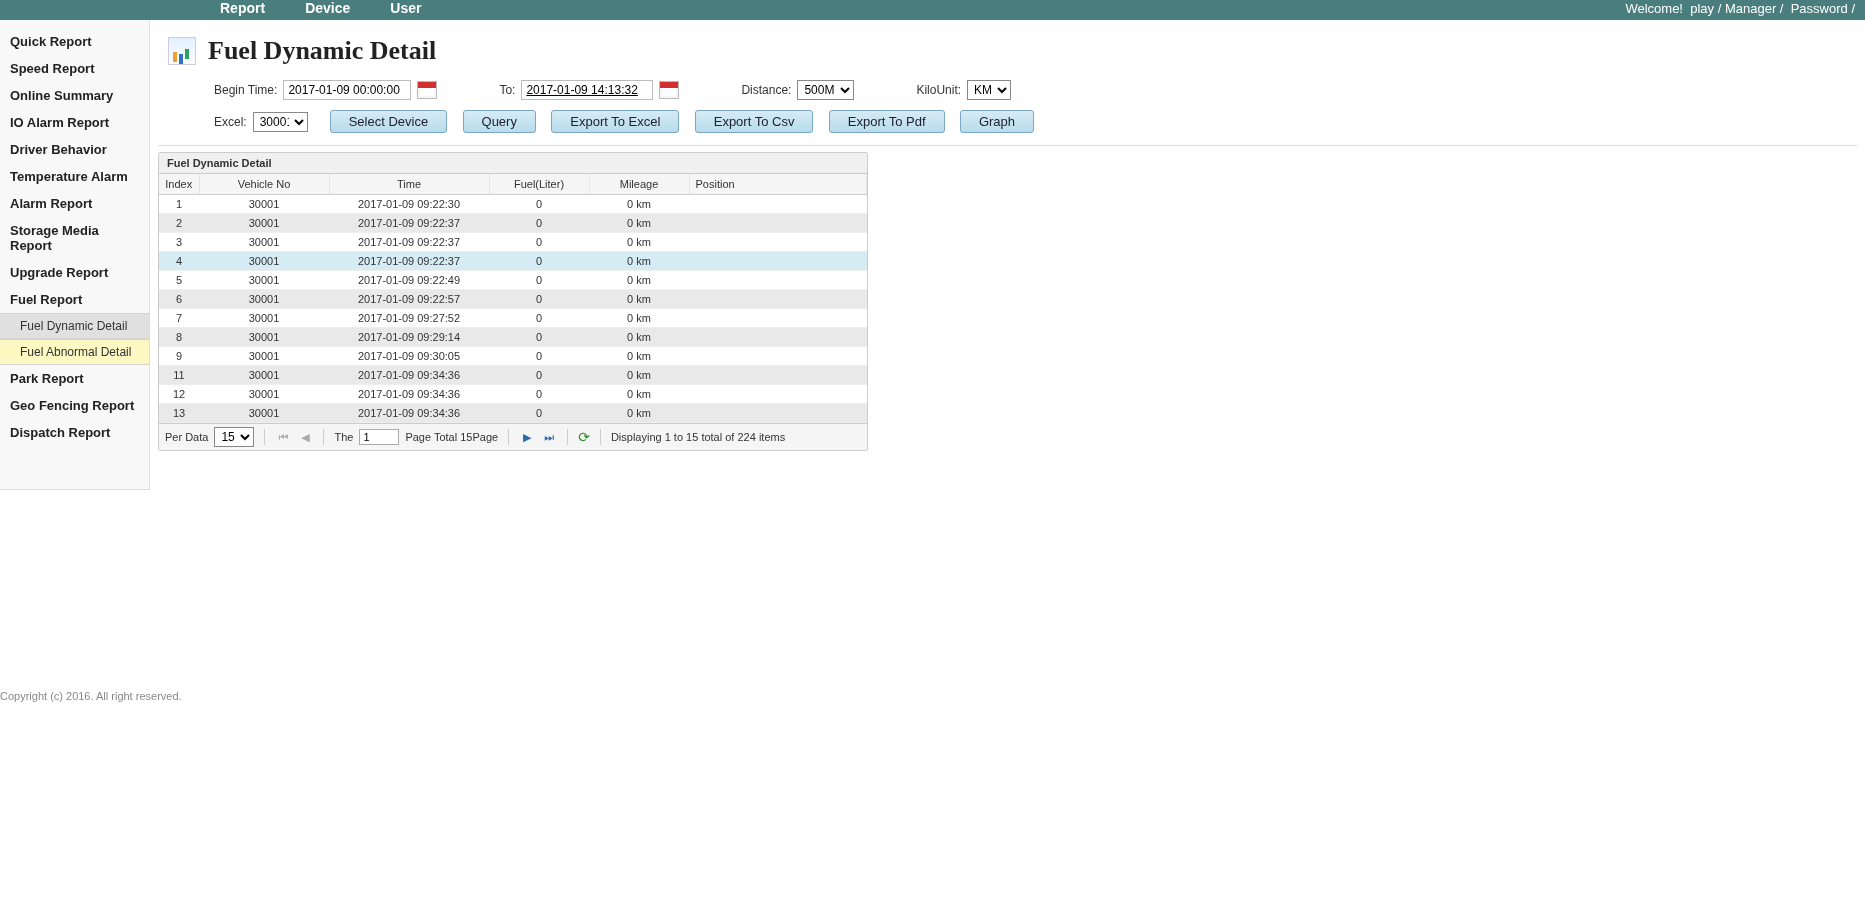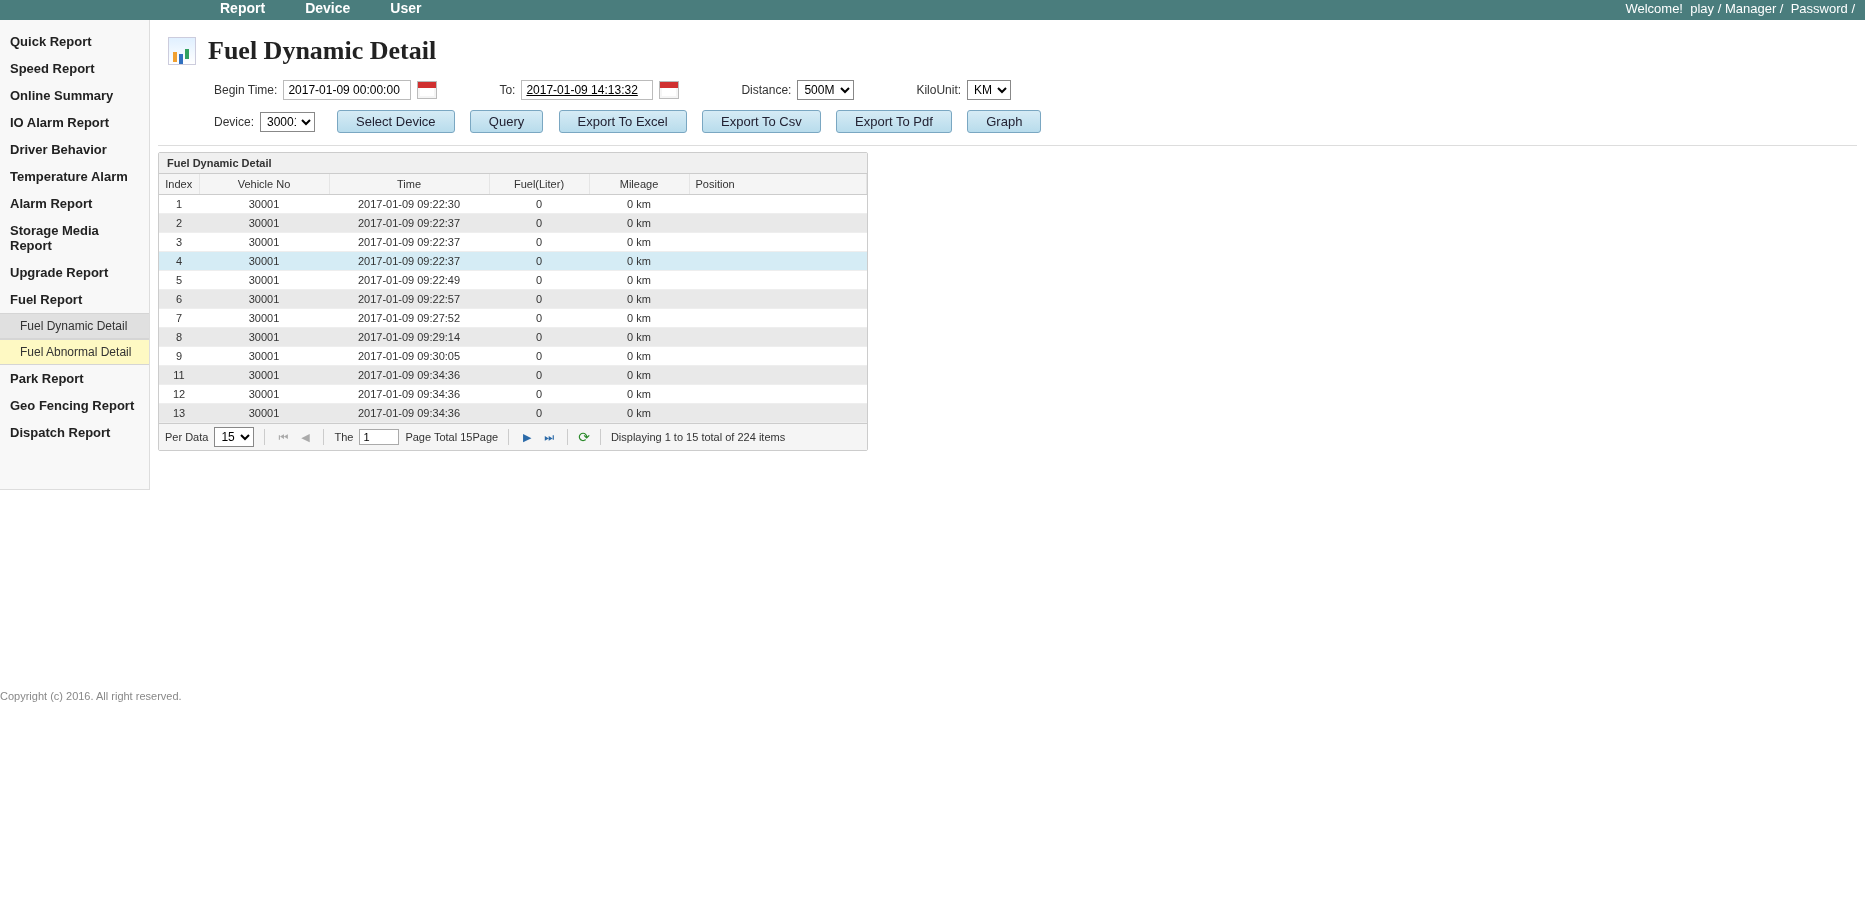--- a/index.html
+++ b/index.html
@@ -292,21 +292,21 @@
       <span class="cal-icon"></span>
       <span class="spacer"></span>
       <label>Distance:</label>
       <select class="sel"><option>500M</option></select>
       <span class="spacer"></span>
       <label>KiloUnit:</label>
       <select class="sel"><option>KM</option></select>
     </div>
 
     <div class="filter-row">
-      <label>Device:</label>
+      <label>Excel:</label>
       <select class="sel" style="width:55px"><option>30001</option></select>
       &nbsp;&nbsp;&nbsp;
       <button class="btn">Select Device</button>&nbsp;
       <button class="btn">Query</button>&nbsp;
       <button class="btn">Export To Excel</button>&nbsp;
       <button class="btn">Export To Csv</button>&nbsp;
       <button class="btn">Export To Pdf</button>&nbsp;
       <button class="btn">Graph</button>
     </div>
 

